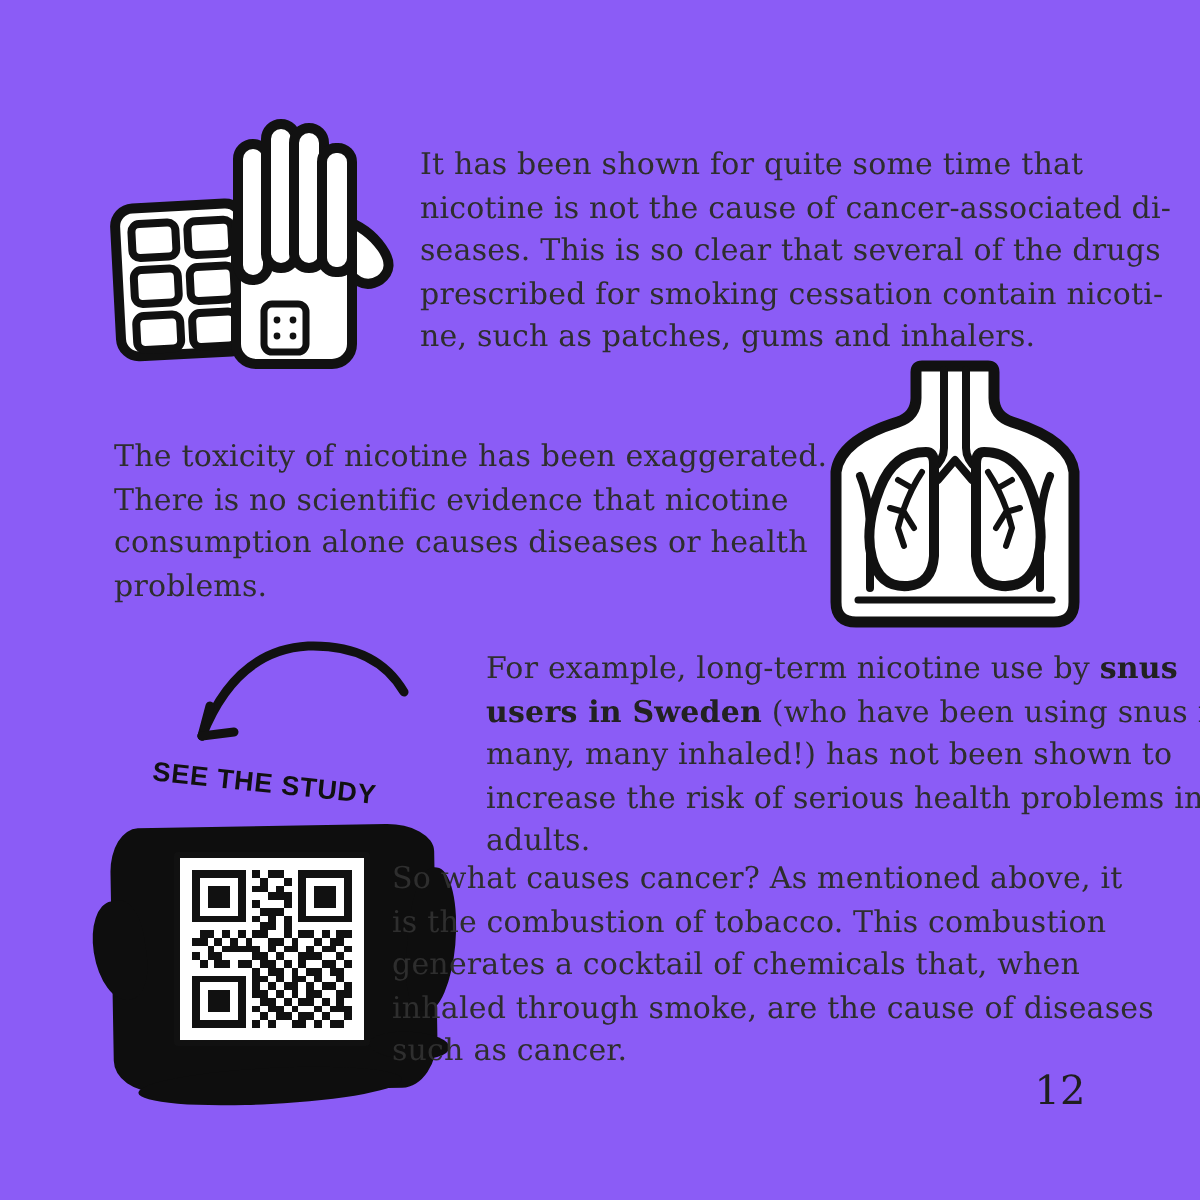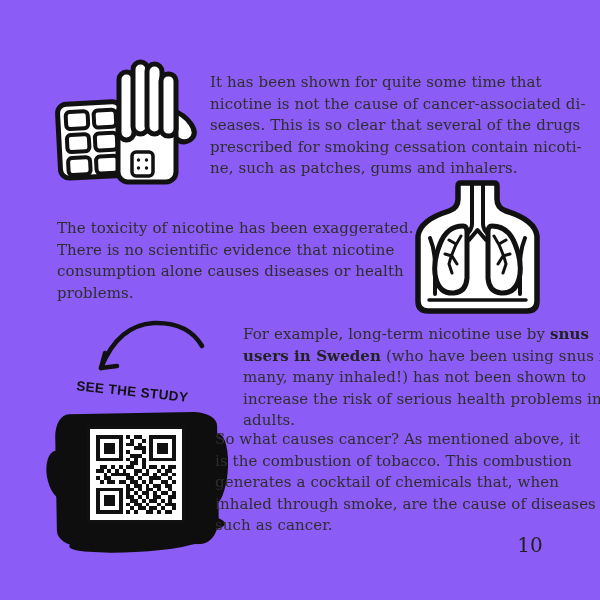--- a/index.html
+++ b/index.html
@@ -8,21 +8,21 @@
     overflow:hidden; font-family:"DejaVu Serif", serif;
   }
   .para {
     position:absolute; font-size:15px; line-height:21.5px; color:#2e2e2e;
     white-space:pre-line; letter-spacing:0.1px;
   }
   .para b { font-weight:700; color:#222; }
   .p1 { left:210px; top:72px;  width:382px; }
   .p2 { left:57px;  top:205px; width:380px;margin-top:13px; }
   .p3 { left:211px; top:324px; width:384px;margin-left:32px; }
-  .p4 { left:215px; top:429px; width:384px; }
+  .p4 { left:196px; top:429px; width:384px; }
 
   .illus { position:absolute; }
   .hand-illus  { left:48px;  top:54px;  }
   .lungs-illus { left:405px; top:180px; }
   .arrow-illus { left:80px;  top:316px; }
 
   .see-label {
     position:absolute; left:76px; top:385px; width:130px;
     font-family:"Liberation Sans", sans-serif; font-weight:700;
     font-size:13.5px; letter-spacing:0.4px; color:#111;
@@ -599,15 +599,15 @@
 many, many inhaled!) has not been shown to
 increase the risk of serious health problems in
 adults.</span></div>
 
   <div class="para p4">So what causes cancer? As mentioned above, it
 is the combustion of tobacco. This combustion
 generates a cocktail of chemicals that, when
 inhaled through smoke, are the cause of diseases
 such as cancer.</div>
 
-  <div class="page-number">10</div>
+  <div class="page-number">12</div>
 
 </div>
 
 </body></html>

